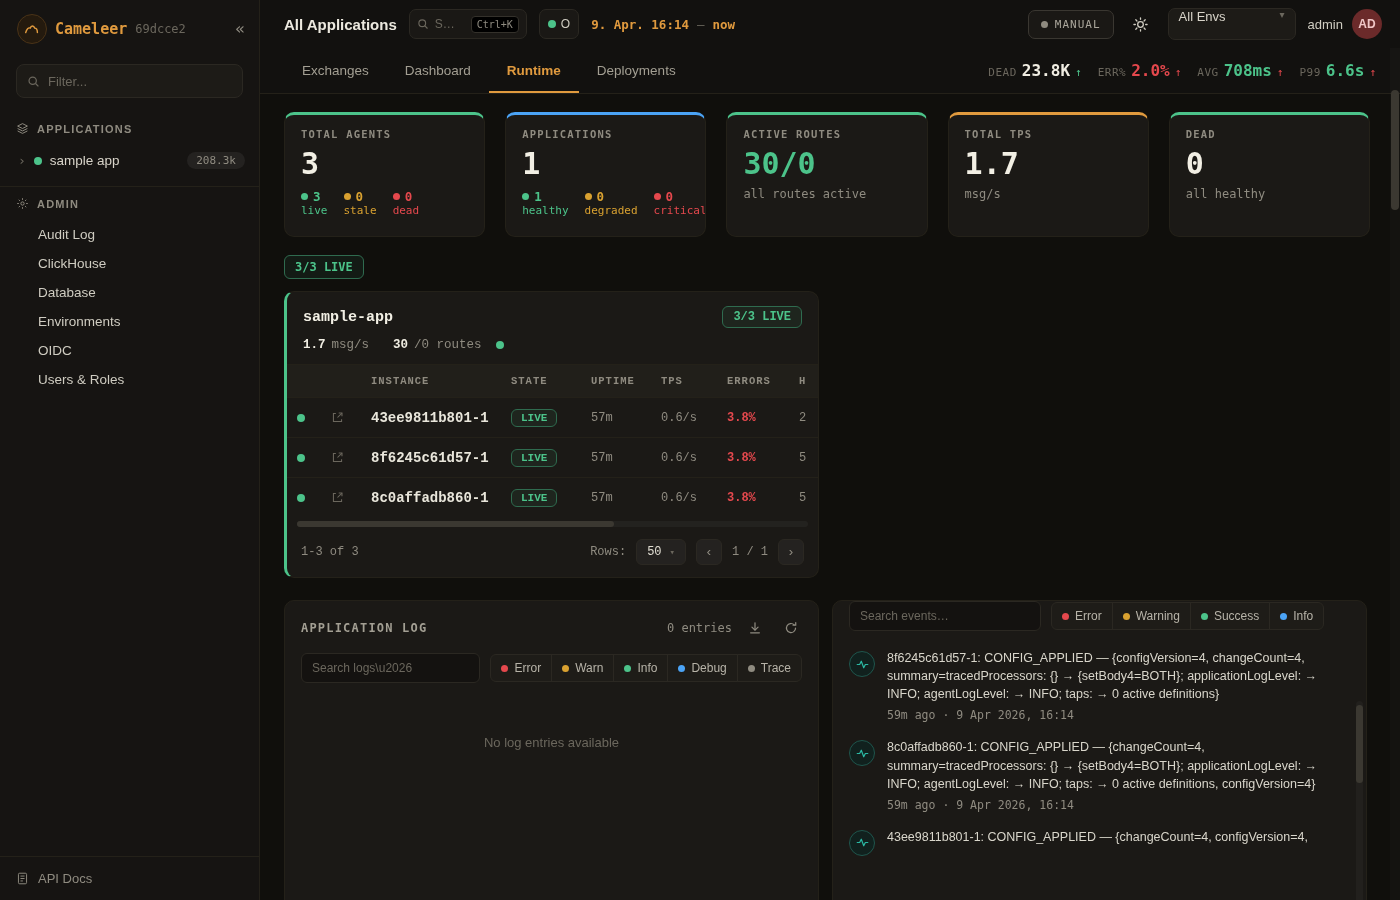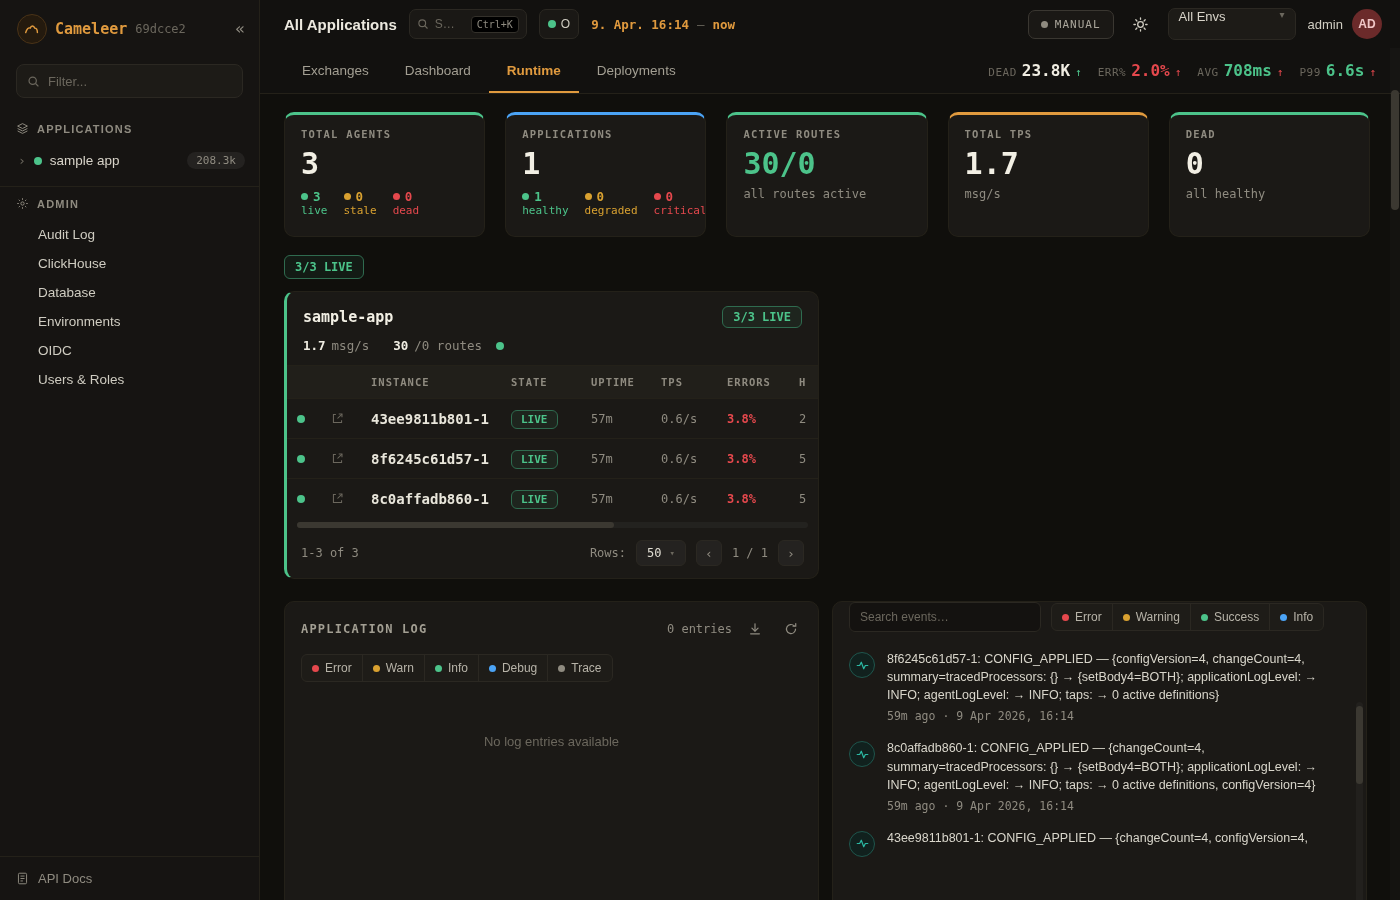--- a/index.html
+++ b/index.html
@@ -86,21 +86,21 @@
   .scard .sub{font-size:12px; color:var(--muted); margin-top:6px; white-space:nowrap;}
   .substats{display:flex; gap:16px; margin-top:8px; white-space:nowrap;}
   .ss{display:flex; flex-direction:column; font-size:11px;}
   .ss .line1{display:flex; align-items:center; gap:5px; font-weight:bold; font-size:12.5px;}
   .ss .line1 .dot{width:7px; height:7px;}
   .ss.c-green{color:var(--green);} .ss.c-yellow{color:var(--yellow);} .ss.c-red{color:var(--red);}
 
   .live-pill{display:inline-flex; align-items:center; margin:18px 0 0 24px; border:1px solid #2f6b4f; color:var(--green); background:rgba(76,195,138,0.07); border-radius:6px; padding:4px 10px; font-size:12px; font-weight:bold;}
 
   
-  .app-card{width:535px; margin:12px 0 16px 24px; background:var(--card); border:1px solid var(--border-soft); border-left:3px solid var(--green); border-radius:10px; overflow:hidden;}
+  .app-card{width:535px; margin:12px 0 16px 24px; background:var(--card); border:1px solid var(--border-soft); border-left:3px solid var(--green); border-radius:10px; overflow:hidden;font-family:Liberation Mono, monospace;}
   .ac-head{display:flex; align-items:center; justify-content:space-between; padding:14px 16px 10px;}
   .ac-name{font-size:15px; font-weight:bold; color:#f2efe4;}
   .ac-pill{border:1px solid #2f6b4f; color:var(--green); background:rgba(76,195,138,0.07); border-radius:6px; padding:3px 10px; font-size:12px; font-weight:bold;}
   .ac-sub{display:flex; align-items:center; gap:6px; padding:0 16px 12px; font-size:12.5px; color:var(--muted);}
   .ac-sub b{color:#f0ede2;}
   .ac-sub .dot{margin-left:8px;}
   .tbl-wrap{overflow:hidden; border-top:1px solid var(--border-soft);}
   .tbl-row{display:grid; grid-template-columns:34px 40px 140px 80px 70px 66px 72px 40px; align-items:center; height:40px; border-top:1px solid var(--border-soft); padding-left:10px; width:552px;}
   .tbl-row.head{height:32px; background:var(--card2); border-top:none; font-size:10.5px; letter-spacing:1px; color:var(--muted); font-weight:bold;}
   .cell{white-space:nowrap; overflow:hidden;}
@@ -513,20 +513,21 @@
               </svg>
             </button>
           <button class="bc-iconbtn">
               <svg viewBox="0 0 16 16" width="14" height="14" stroke="currentColor" fill="none" stroke-width="1.4" stroke-linecap="round">
                 <path d="M13.2 8 a5.2 5.2 0 1 1 -1.5 -3.6"></path>
                 <path d="M13.4 1.8 v3 h-3"></path>
               </svg>
             </button>
         </div>
         <div class="bc-controls">
+          <input class="bc-search" placeholder="Search logs\u2026" style="">
           <div class="chips">
             <button class="chip">
                 <span class="dot dot-red"></span>
                 <span>Error</span>
               </button>
             <button class="chip">
                 <span class="dot dot-yellow"></span>
                 <span>Warn</span>
               </button>
             <button class="chip">

